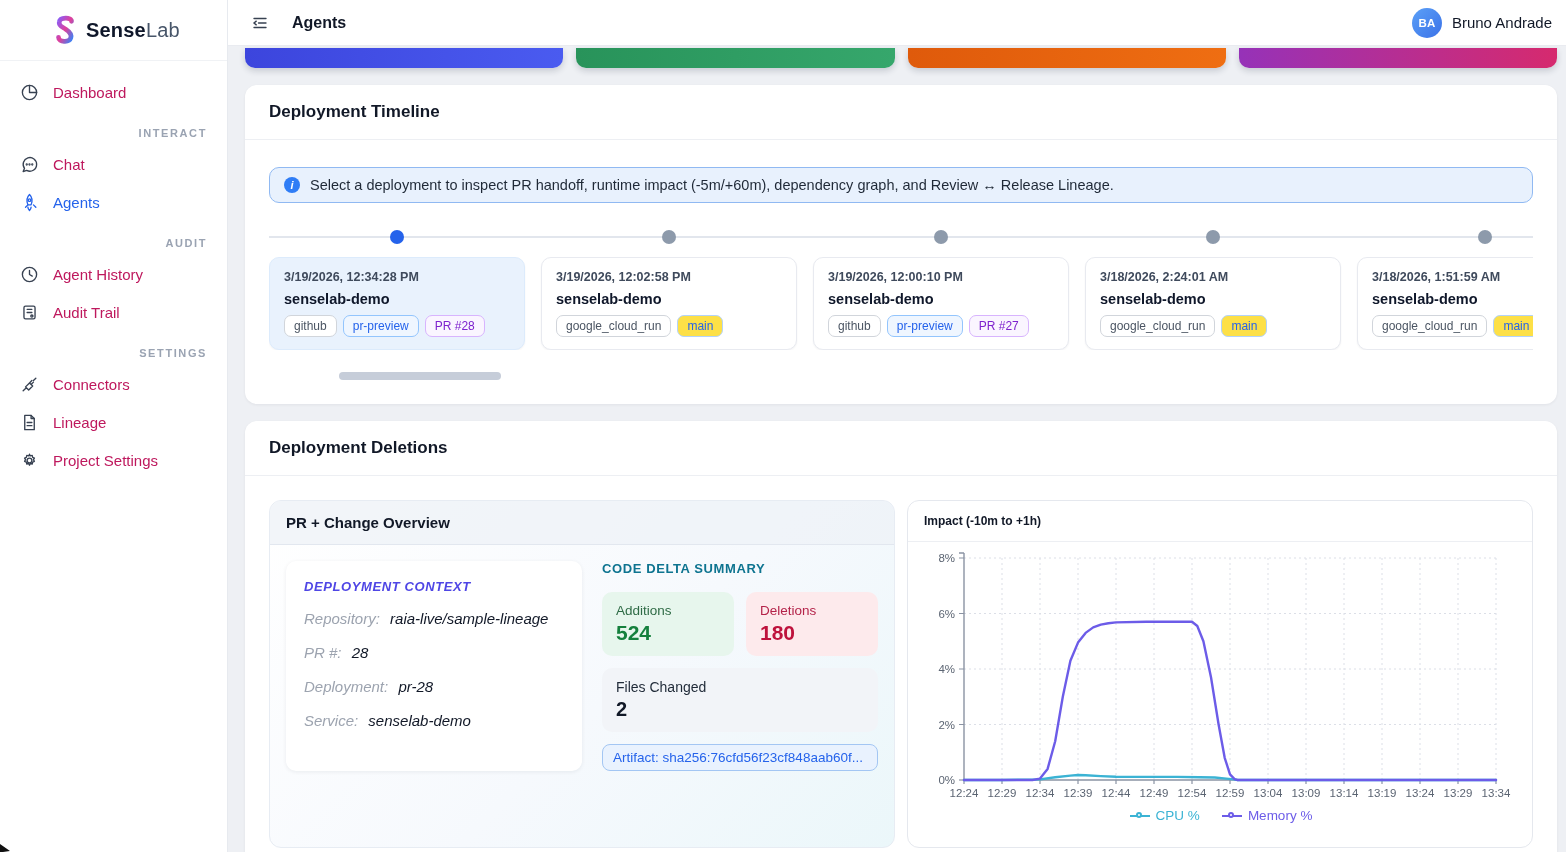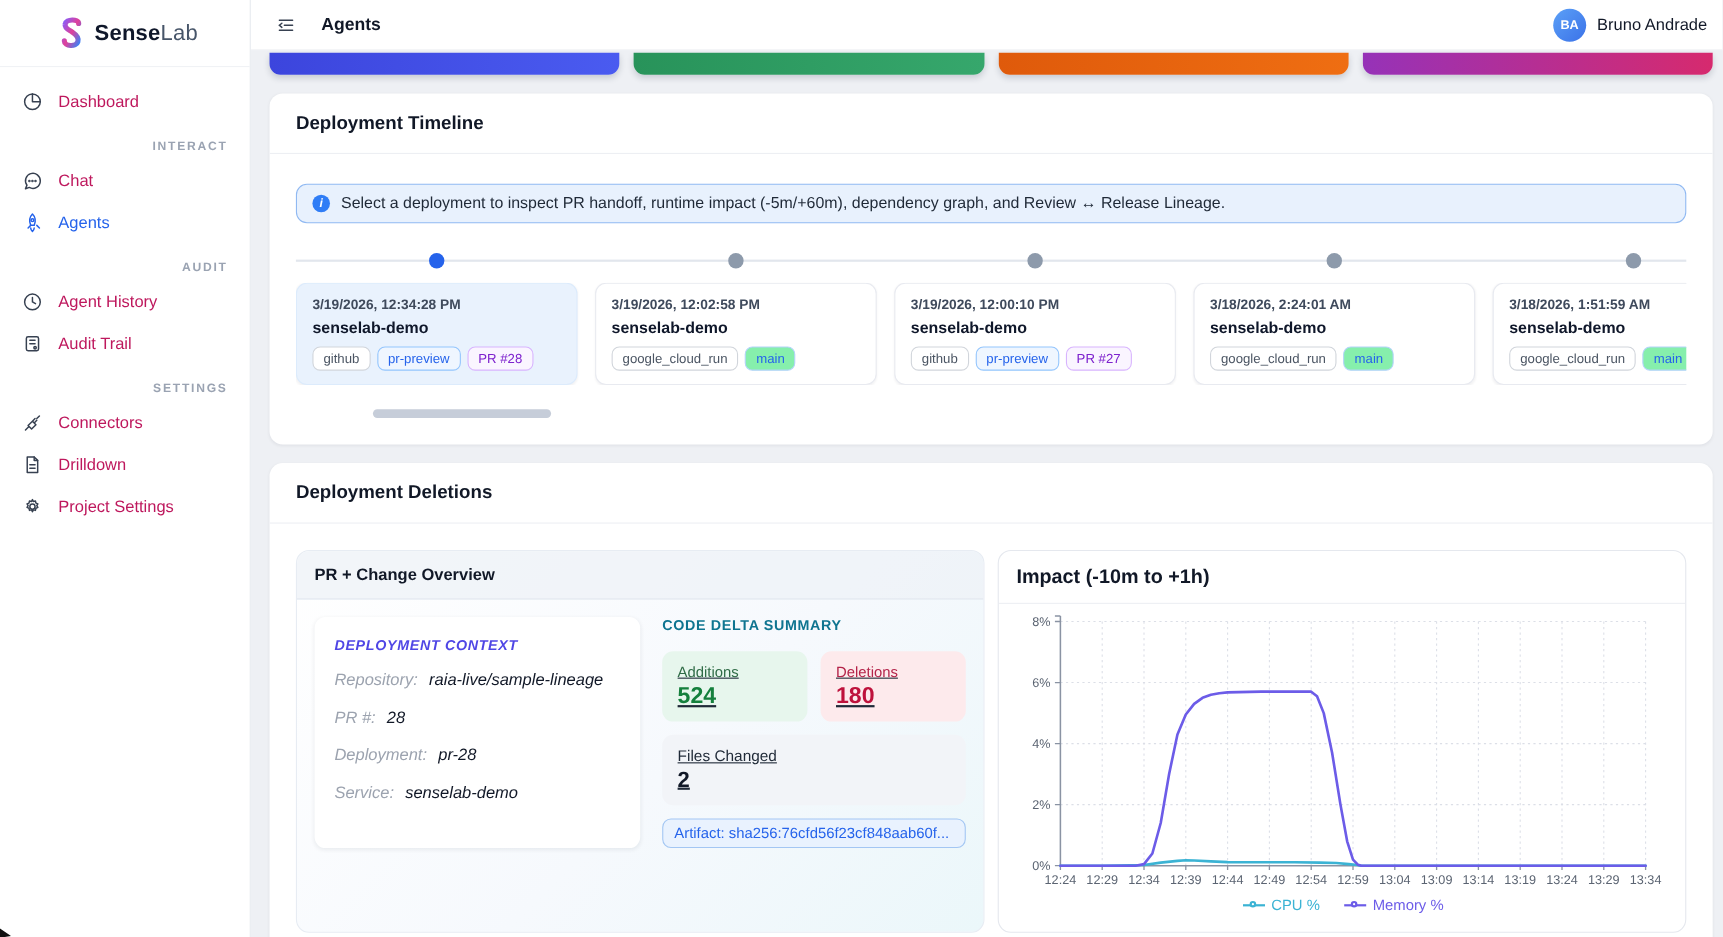--- a/index.html
+++ b/index.html
@@ -46,54 +46,54 @@
   .tl-dot { position:absolute; top:0; width:14px; height:14px; border-radius:50%; background:#8d9aab; transform:translateX(-50%); }
   .tl-dot.active { background:#2563eb; }
   .tl-cards { display:flex; gap:16px; margin-top:13px; overflow:hidden; }
   .tl-card { flex:none; width:256px; border-radius:10px; background:#fff; border:1px solid #e8eaf0; padding:12px 14px; cursor:pointer; box-shadow:0 1px 2px rgba(15,23,42,.05); }
   .tl-card[data-selected="true"] { background:#e9f2fd; border-color:#dcebfc; }
   .tl-time { font-size:12.5px; font-weight:700; color:#3f4a5c; }
   .tl-service { font-size:14.5px; font-weight:800; color:#0f172a; margin:7px 0 8px; }
   .tl-tags { display:flex; gap:6px; }
   .tag { font-size:12px; padding:3px 9px; border-radius:7px; border:1px solid #d1d5db; color:#4b5563; background:#fff; white-space:nowrap; }
   .tag[data-variant="blue"] { border-color:#93c5fd; color:#2563eb; background:#eff6ff; }
-  .tag[data-variant="blue-solid"] { border-color:#b3d3fa; color:#2563eb; background:#86efac; }
+  .tag[data-variant="blue-solid"] { border-color:#b3d3fa; color:#2563eb; background:#fde047; }
   .tag[data-variant="purple"] { border-color:#d8b4fe; color:#7e22ce; background:#faf5ff; }
   .tl-scrollbar { width:162px; height:8px; border-radius:4px; background:#c6cdd9; margin:22px 0 0 70px; cursor:grab; }
 
   
   .drill-body { display:grid; grid-template-columns:1fr 1fr; gap:12px; padding:24px; }
   .sub-panel { border-radius:12px; height:348px; overflow:hidden; }
   .pr-panel { border:1px solid #e7ecf3; background:linear-gradient(135deg,#ffffff 0%,#f6f9fd 55%,#ebf7fa 100%); }
   .pr-panel-header { padding:13px 16px; font-size:15px; font-weight:700; color:#111827; background:rgba(238,241,247,.75); border-bottom:1px solid #e2e7ef; }
   .pr-grid { display:grid; grid-template-columns:296px 1fr; gap:20px; padding:16px; }
   .context-card { background:#fff; border-radius:10px; box-shadow:0 1px 4px rgba(15,23,42,.07); padding:18px; height:210px;font-style:italic; }
   .mini-title { font-size:13px; font-weight:700; letter-spacing:.6px; margin-bottom:16px; }
   .mini-title.indigo { color:#4f46e5; }
   .mini-title.teal { color:#0e7490; }
   .ctx-row { margin-bottom:17px; font-size:15px; }
   .ctx-label { color:#9ca3af; margin-right:6px; }
   .ctx-value { color:#111827; }
   .delta-grid { display:grid; grid-template-columns:1fr 1fr; gap:12px; }
-  .delta-box { border-radius:10px; padding:11px 14px;text-decoration:underline; }
+  .delta-box { border-radius:10px; padding:11px 14px; }
   .delta-box.add { background:#e7f6ed; }
   .delta-box.del { background:#fdeaec; }
   .delta-box.files { background:#f2f4f8; grid-column:1/3; }
   .delta-label { font-size:13.5px; }
   .delta-box.add .delta-label { color:#2f6b46; }
   .delta-box.del .delta-label { color:#b42349; }
   .delta-box.files .delta-label { color:#1f2937; font-size:14px; }
   .delta-num { font-size:21px; font-weight:800; margin-top:3px; }
   .delta-box.add .delta-num { color:#15803d; }
   .delta-box.del .delta-num { color:#be123c; }
   .delta-box.files .delta-num { color:#111827; font-size:20px; }
   .artifact-pill { grid-column:1/3; background:#e9f2fe; border:1px solid #a3c6f3; border-radius:8px; padding:5px 10px; font-size:13.5px; color:#2563eb; white-space:nowrap; overflow:hidden; text-overflow:ellipsis; }
 
   .impact-panel { border:1px solid #e5e8ee; background:#fff; }
-  .impact-header { padding:13px 16px; font-size:18px; font-weight:700; color:#111827; border-bottom:1px solid #edeff3; }
+  .impact-header { padding:13px 16px; font-size:12px; font-weight:700; color:#111827; border-bottom:1px solid #edeff3; }
   .chart-wrap { padding:6px 8px 0 10px; }
   .chart-wrap svg { display:block; }
   .grid-line { stroke:#dcdfe7; stroke-width:1; stroke-dasharray:2 3; }
   .axis-line { stroke:#8a93a3; stroke-width:1.4; }
   .tick-line { stroke:#8a93a3; stroke-width:1.2; }
   .ytick-label { font-size:11.5px; fill:#5b6472; text-anchor:end; }
   .xtick-label { font-size:11.5px; fill:#5b6472; text-anchor:middle; }
   .legend-row { display:flex; justify-content:center; gap:22px; padding:8px 0 0; }
   .legend-item { display:flex; align-items:center; gap:6px; font-size:13.5px; cursor:pointer;text-align:right; }
   .legend-marker { position:relative; width:20px; height:10px; }
@@ -168,21 +168,21 @@
       <svg viewBox="0 0 24 24">
           <path d="M4 20 l4-4 M9 17 l-2-2 5-5 4 4 -5 5z M12 10 l3-3 M14 12 l3-3 M17 7 l3-3"></path>
         </svg>
       <span>Connectors</span>
     </div>
     <div class="nav-item">
       <svg viewBox="0 0 24 24">
           <path d="M6 3 h8 l4 4 v14 H6z"></path>
           <path d="M14 3 v4 h4 M9 12 h6 M9 16 h6"></path>
         </svg>
-      <span>Drilldown</span>
+      <span>Lineage</span>
     </div>
     <div class="nav-item">
       <svg viewBox="0 0 24 24">
           <circle cx="12" cy="12" r="3"></circle>
           <path d="M12 4 l1 2.2 2.4-.6 .6 2.4 2.2 1 -1.2 2 1.2 2 -2.2 1 -.6 2.4 -2.4-.6 -1 2.2 -1-2.2 -2.4.6 -.6-2.4 -2.2-1 1.2-2 -1.2-2 2.2-1 .6-2.4 2.4.6z"></path>
         </svg>
       <span>Project Settings</span>
     </div>
   </nav>
 </aside>

